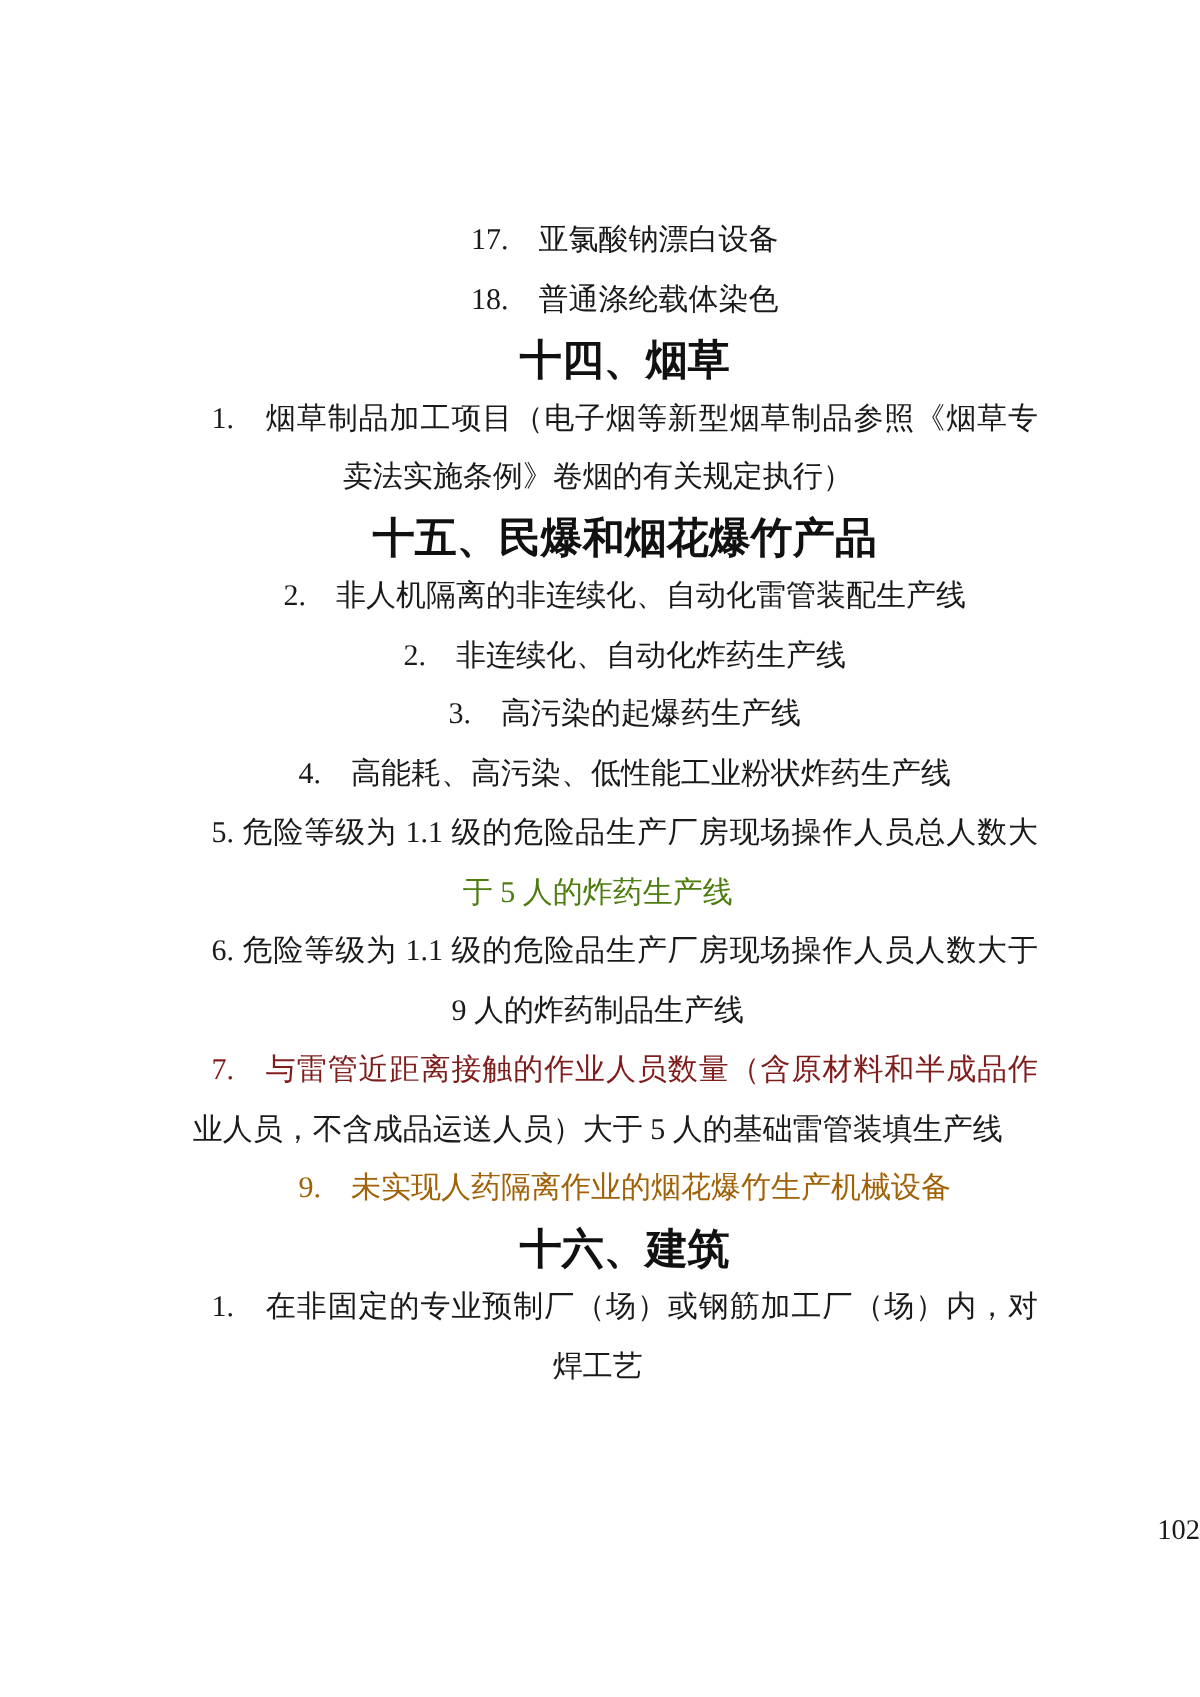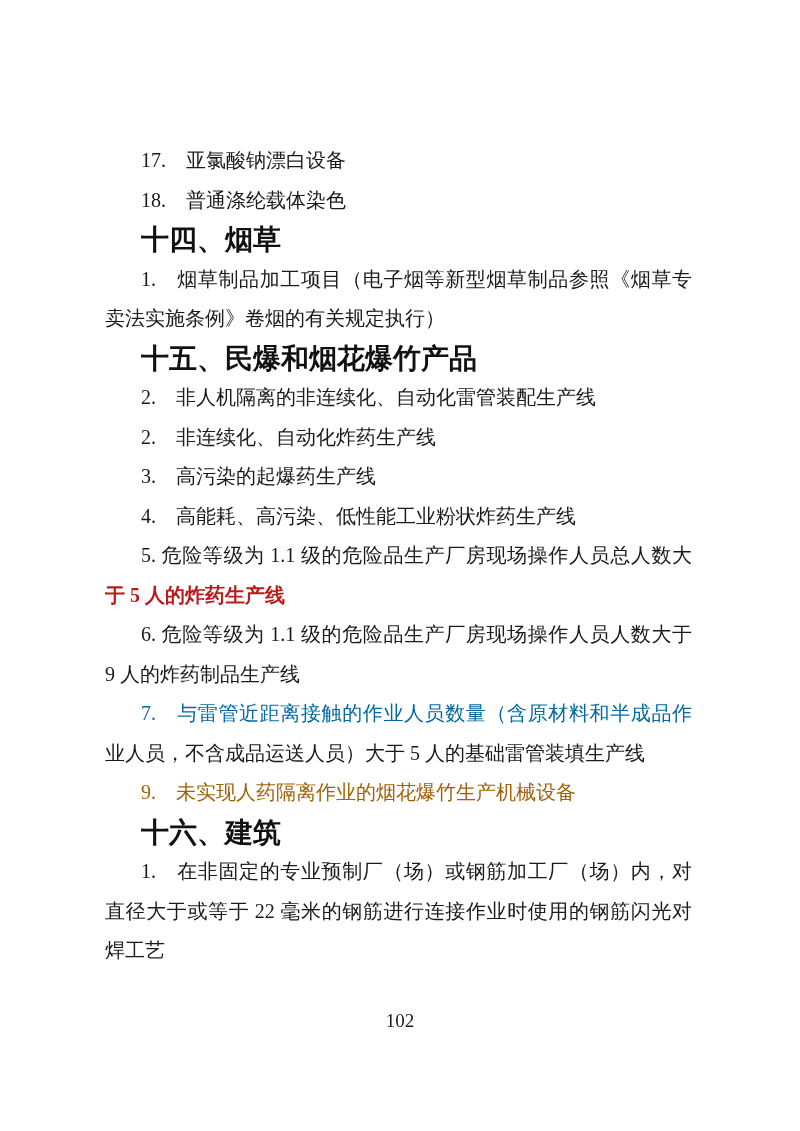--- a/index.html
+++ b/index.html
@@ -26,20 +26,21 @@
     left: 105px;
     width: 587px;
   }
   .line {
     height: 39.5px;
     line-height: 39.5px;
     font-family: "Liberation Serif", "DejaVu Serif", serif;
     font-size: 20px;
     color: #1a1a1a;
     white-space: normal;
+    text-align: center;
   }
   .line.indent {
     text-indent: 36px;
   }
   .line.heading {
     font-family: "Liberation Sans", "DejaVu Sans", sans-serif;
     font-weight: bold;
     font-size: 28px;
     color: #111111;
   }
@@ -47,21 +48,21 @@
     text-align: justify;
     text-align-last: justify;
   }
   .page-footer {
     position: absolute;
     top: 1006px;
     left: 0;
     width: 800px;
     height: 30px;
     line-height: 30px;
-    text-align: center;
+    text-align: right;
     font-family: "Liberation Serif", "DejaVu Serif", serif;
     font-size: 19px;
     color: #1a1a1a;
   }
 </style>
 </head>
 <body style="background: rgb(255, 255, 255);">
 
 <div class="page">
   <main class="page-body" id="page-body">
@@ -70,27 +71,26 @@
       <div class="line indent" style="color: rgb(26, 26, 26);">18.　普通涤纶载体染色</div>
       <div class="line indent heading">十四、烟草</div>
       <div class="line indent justify" style="color: rgb(26, 26, 26);">1.　烟草制品加工项目（电子烟等新型烟草制品参照《烟草专</div>
       <div class="line" style="color: rgb(26, 26, 26);">卖法实施条例》卷烟的有关规定执行）</div>
       <div class="line indent heading">十五、民爆和烟花爆竹产品</div>
       <div class="line indent" style="color: rgb(26, 26, 26);">2.　非人机隔离的非连续化、自动化雷管装配生产线</div>
       <div class="line indent" style="color: rgb(26, 26, 26);">2.　非连续化、自动化炸药生产线</div>
       <div class="line indent" style="color: rgb(26, 26, 26);">3.　高污染的起爆药生产线</div>
       <div class="line indent" style="color: rgb(26, 26, 26);">4.　高能耗、高污染、低性能工业粉状炸药生产线</div>
       <div class="line indent justify" style="color: rgb(26, 26, 26);">5. 危险等级为 1.1 级的危险品生产厂房现场操作人员总人数大</div>
-      <div class="line" style="color: #b91c1c; font-weight: bold;">于 5 人的炸药生产线</div>
+      <div class="line" style="color: #4d7c0f;">于 5 人的炸药生产线</div>
       <div class="line indent justify" style="color: rgb(26, 26, 26);">6. 危险等级为 1.1 级的危险品生产厂房现场操作人员人数大于</div>
       <div class="line" style="color: rgb(26, 26, 26);">9 人的炸药制品生产线</div>
-      <div class="line indent justify" style="color: #0369a1;">7.　与雷管近距离接触的作业人员数量（含原材料和半成品作</div>
+      <div class="line indent justify" style="color: #7f1d1d;">7.　与雷管近距离接触的作业人员数量（含原材料和半成品作</div>
       <div class="line" style="color: rgb(26, 26, 26);">业人员，不含成品运送人员）大于 5 人的基础雷管装填生产线</div>
       <div class="line indent" style="color: #a16207;">9.　未实现人药隔离作业的烟花爆竹生产机械设备</div>
       <div class="line indent heading">十六、建筑</div>
       <div class="line indent justify" style="color: rgb(26, 26, 26);">1.　在非固定的专业预制厂（场）或钢筋加工厂（场）内，对</div>
-      <div class="line justify" style="color: rgb(26, 26, 26);">直径大于或等于 22 毫米的钢筋进行连接作业时使用的钢筋闪光对</div>
       <div class="line" style="color: rgb(26, 26, 26);">焊工艺</div>
     </main>
   <footer class="page-footer">
     <span>102</span>
   </footer>
 </div>
 
 </body></html>

